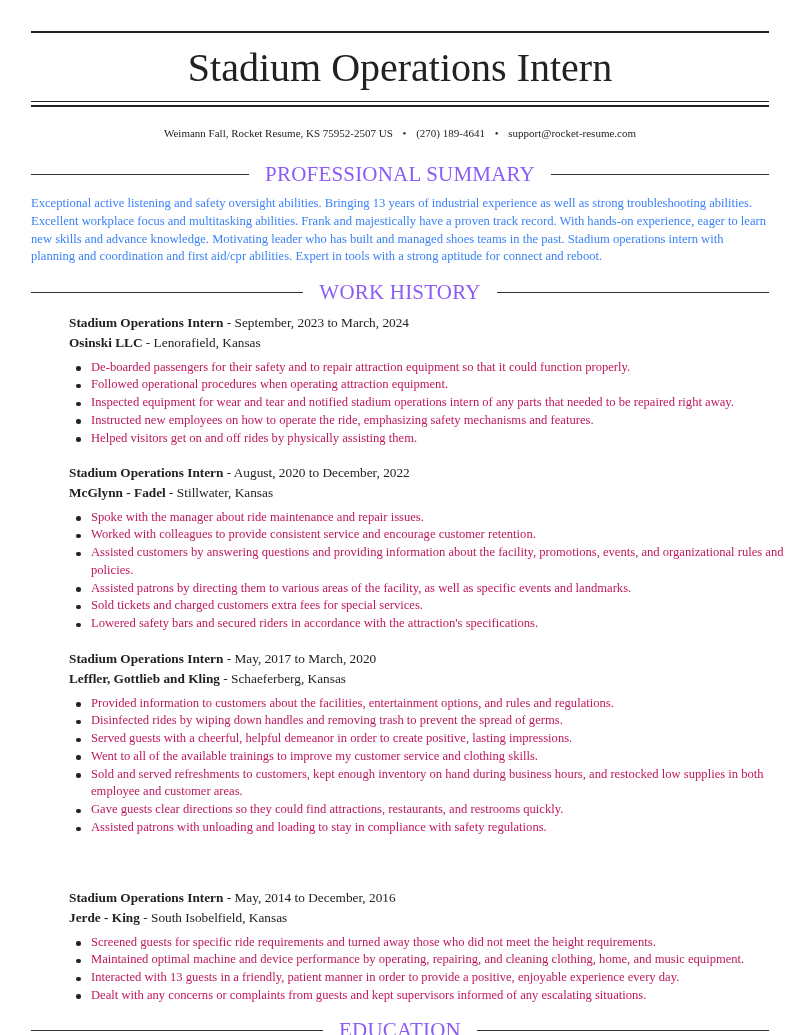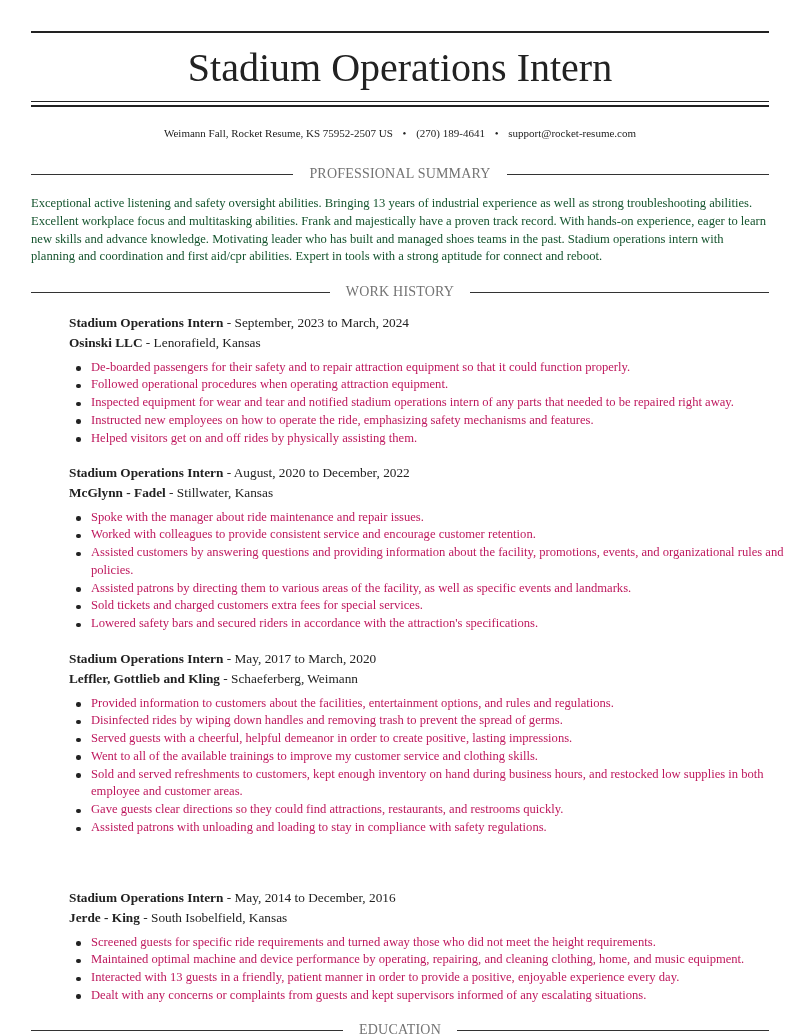--- a/index.html
+++ b/index.html
@@ -9,23 +9,23 @@
 
     .top-rule { position: absolute; top: 31px; left: 0; width: 738px; height: 2px; background: #222; }
     .name { position: absolute; top: 44px; left: 0; width: 738px; text-align: center; font-size: 40px; line-height: 48px; color: #222; font-weight: normal; }
     .double-rule-1 { position: absolute; top: 101px; left: 0; width: 738px; height: 1px; background: #222; }
     .double-rule-2 { position: absolute; top: 105px; left: 0; width: 738px; height: 2px; background: #222; }
     .contact { position: absolute; top: 124px; left: 0; width: 738px; text-align: center; font-size: 11px; line-height: 18px; color: #222; }
     .contact .sep { margin: 0 7px; }
 
     .section-heading { position: absolute; left: 0; width: 738px; height: 24px; display: flex; align-items: center; }
     .section-heading .line { flex: 1; height: 1px; background: #333; }
-    .section-heading .title { padding: 0 16px; font-size: 14px; letter-spacing: 0.2px; color: #737373; white-space: nowrap; line-height: 24px; }
+    .section-heading .title { padding: 0 16px; font-size: 21px; letter-spacing: 0.2px; color: #8b5cf6; white-space: nowrap; line-height: 24px; }
 
-    .summary { position: absolute; top: 195px; left: 0; width: 738px; font-size: 12.6px; line-height: 17.8px; color: #14532d; }
+    .summary { position: absolute; top: 195px; left: 0; width: 738px; font-size: 12.6px; line-height: 17.8px; color: #3b82f6; }
 
     .job { position: absolute; left: 16px; width: 738px; margin-left: 22px; }
     .job-line { font-size: 13.3px; line-height: 19px; color: #222; }
     .job-line b { font-weight: bold; color: #222; }
     .job-line + .job-line { margin-top: 0.5px; }
     .bullets { list-style: none; margin-top: 7px; }
     .bullets li { position: relative; padding-left: 22px; font-size: 12.6px; line-height: 17.8px; color: #be185d; }
     .bullets li::before { content: ""; position: absolute; left: 7px; top: 7.5px; width: 4.5px; height: 4.5px; border-radius: 50%; background: #222; }
   </style>
 </head>
@@ -79,21 +79,21 @@
       <li>Worked with colleagues to provide consistent service and encourage customer retention.</li>
       <li>Assisted customers by answering questions and providing information about the facility, promotions, events, and organizational rules and policies.</li>
       <li>Assisted patrons by directing them to various areas of the facility, as well as specific events and landmarks.</li>
       <li>Sold tickets and charged customers extra fees for special services.</li>
       <li>Lowered safety bars and secured riders in accordance with the attraction's specifications.</li>
     </ul>
   </div>
 
   <div class="job" style="top:649px;">
     <div class="job-line"><b>Stadium Operations Intern</b><span> - May, 2017 to March, 2020</span></div>
-    <div class="job-line"><b>Leffler, Gottlieb and Kling</b><span> - Schaeferberg, Weimann</span></div>
+    <div class="job-line"><b>Leffler, Gottlieb and Kling</b><span> - Schaeferberg, Kansas</span></div>
     <ul class="bullets">
       <li>Provided information to customers about the facilities, entertainment options, and rules and regulations.</li>
       <li>Disinfected rides by wiping down handles and removing trash to prevent the spread of germs.</li>
       <li>Served guests with a cheerful, helpful demeanor in order to create positive, lasting impressions.</li>
       <li>Went to all of the available trainings to improve my customer service and clothing skills.</li>
       <li>Sold and served refreshments to customers, kept enough inventory on hand during business hours, and restocked low supplies in both employee and customer areas.</li>
       <li>Gave guests clear directions so they could find attractions, restaurants, and restrooms quickly.</li>
       <li>Assisted patrons with unloading and loading to stay in compliance with safety regulations.</li>
     </ul>
   </div>

